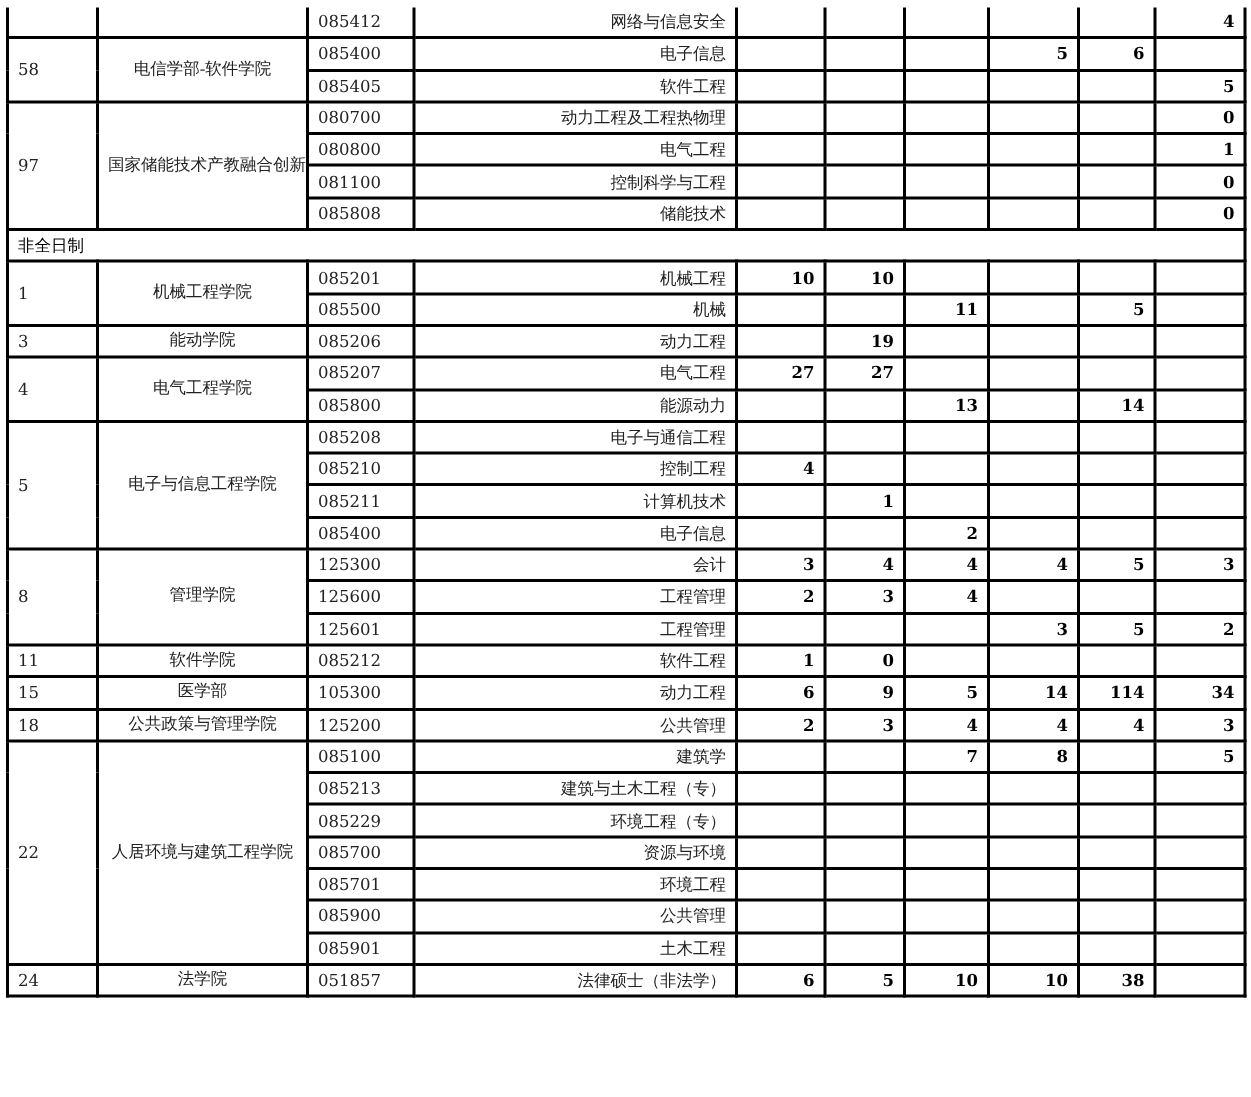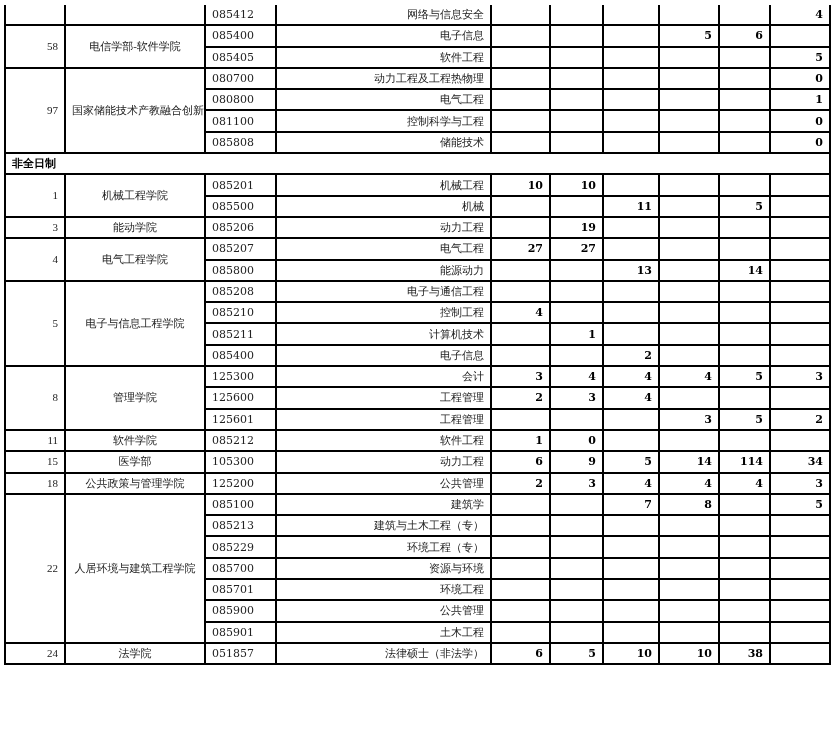--- a/index.html
+++ b/index.html
@@ -9,26 +9,26 @@
     border-collapse: collapse; table-layout: fixed;
     width: 825px;
     font-family: "DejaVu Serif", "Liberation Serif", serif;
     font-size: 11px; color: #222;
   }
   table.grid td {
     border: 2px solid #000;
     height: 19.3px; padding: 0 6px;
     overflow: hidden; white-space: nowrap; line-height: 19px;
   }
-  td.no { text-align: right; font-family: Liberation Serif, serif; }
+  td.no { text-align: left; }
   td.inst { text-align: center; white-space: normal; line-height: 23px; font-family: Liberation Serif, serif; }
   td.code { text-align: left; }
   td.name { text-align: right; }
   td.num { text-align: right; font-weight: bold; font-family: "DejaVu Serif", serif; font-size: 11px; padding-right: 8px; color: #000; }
-  td.section { font-weight: bold; font-family: "DejaVu Sans", "Liberation Sans", sans-serif; font-size: 11px; color: #000; border-radius: 10px; }
+  td.section { font-weight: normal; font-family: "DejaVu Sans", "Liberation Sans", sans-serif; font-size: 11px; color: #000; border-radius: 10px; }
   tr.top-row td { border-top: none; }
 </style>
 </head>
 <body>
 
 <table class="grid">
   <colgroup>
     <col style="width:60px">
     <col style="width:140px">
     <col style="width:71px">

